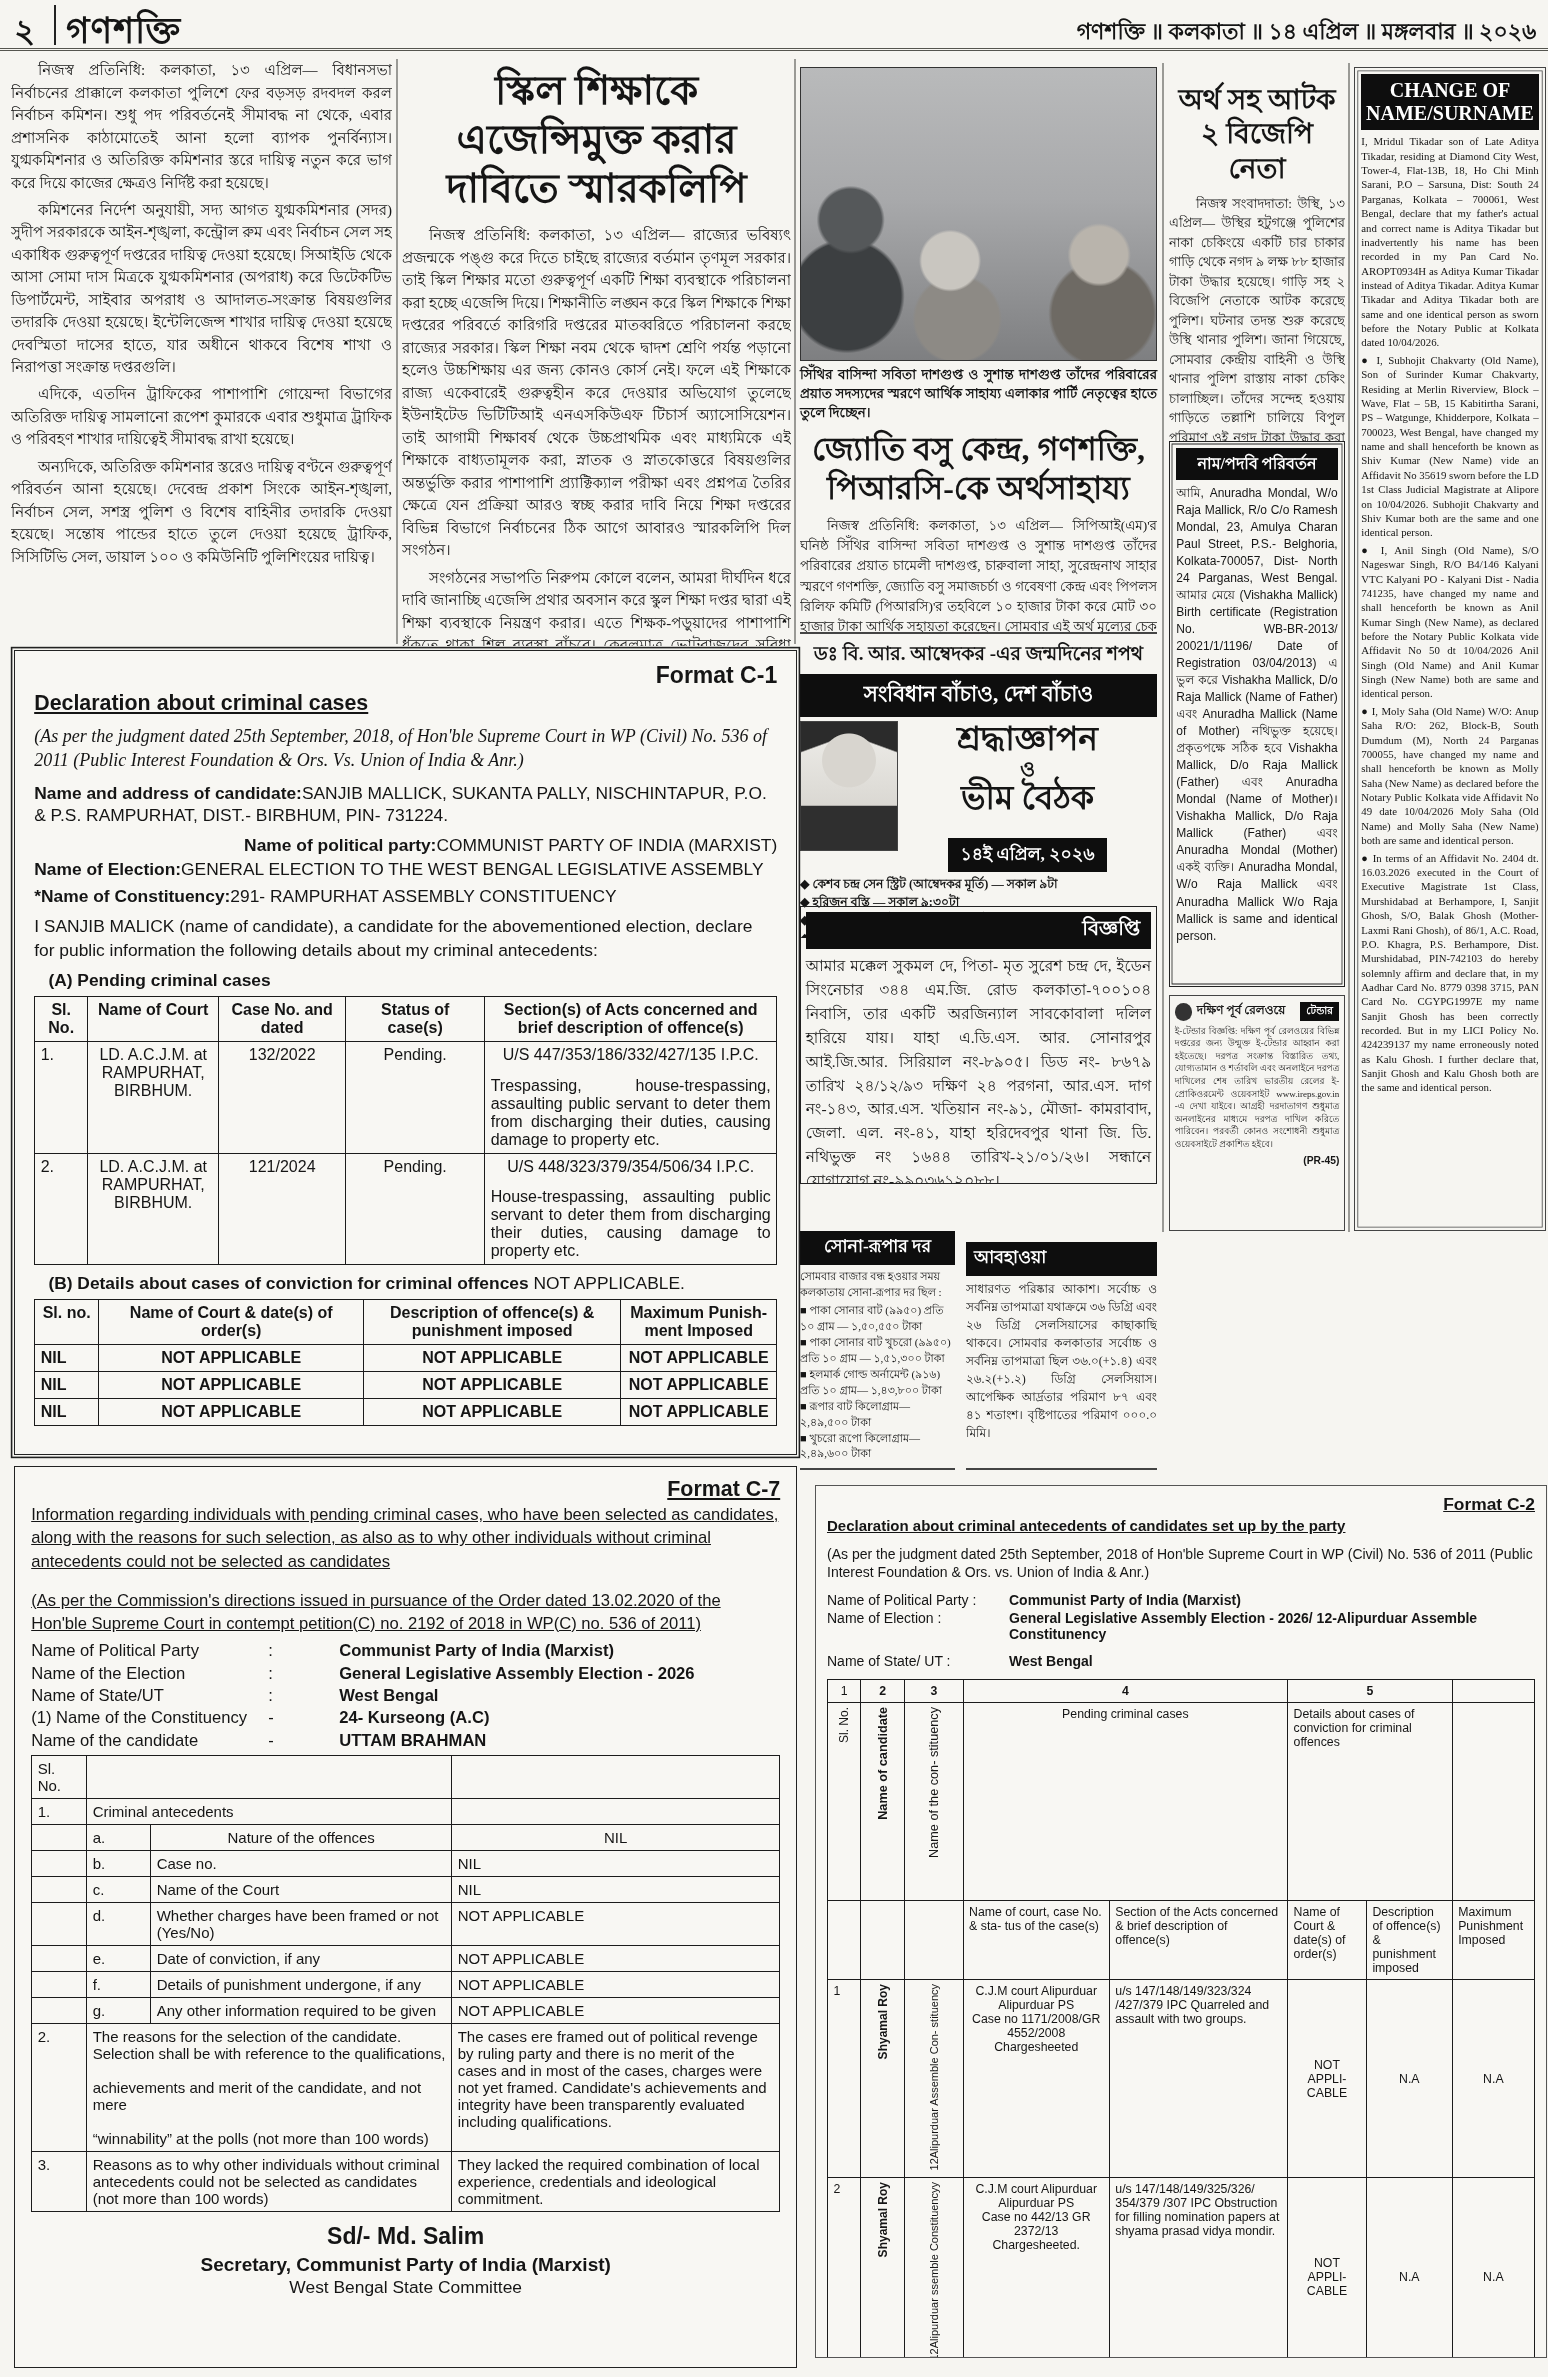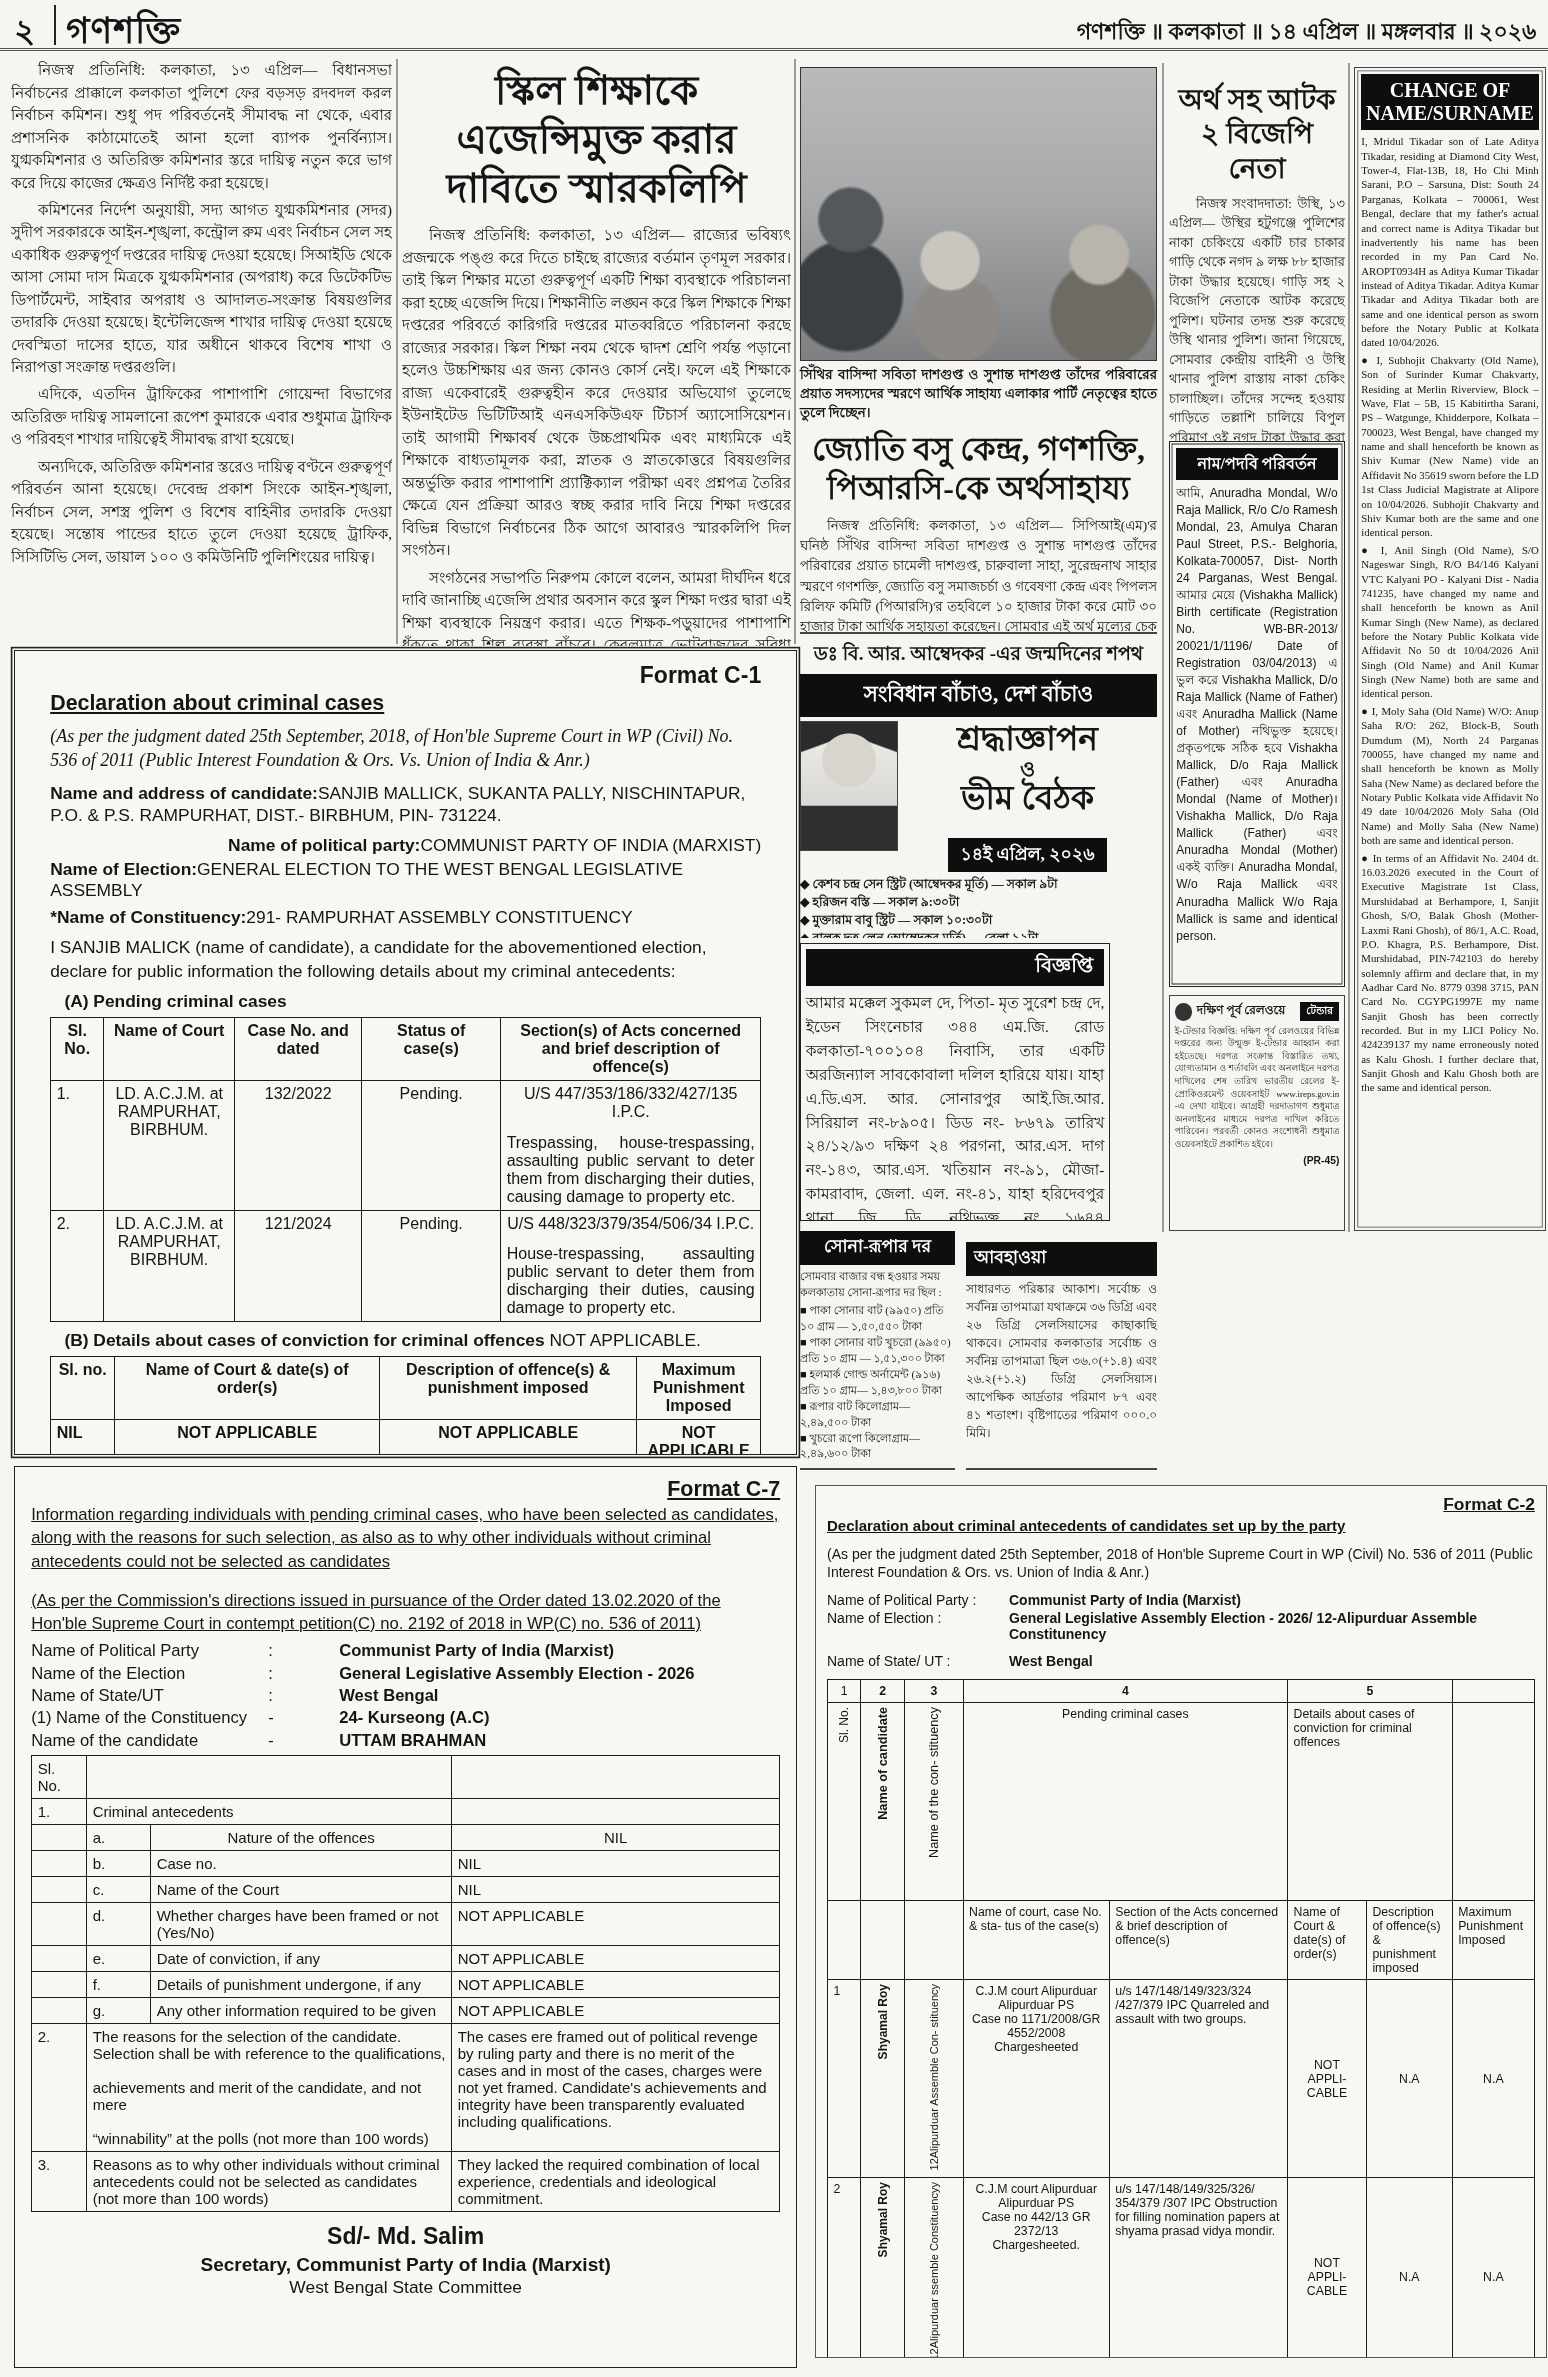--- a/index.html
+++ b/index.html
@@ -100,21 +100,21 @@
     </div>
     <div class="bn bold" style="font-size:12.3px;line-height:1.45;margin-top:4px;">
       <div><span>◆ </span><span>কেশব চন্দ্র সেন স্ট্রিট (আম্বেদকর মূর্তি) — সকাল ৯টা</span></div>
       <div><span>◆ </span><span>হরিজন বস্তি — সকাল ৯:৩০টা</span></div>
       <div><span>◆ </span><span>মুক্তারাম বাবু স্ট্রিট — সকাল ১০:৩০টা</span></div>
       <div><span>◆ </span><span>বালক দত্ত লেন (আম্বেদকর মূর্তি) — বেলা ১২টা</span></div>
     </div>
     <div class="banner bold center" style="font-size:22px;letter-spacing:5.5px;padding:3.2px 0;margin-top:4.7px;">CPI(M) JORASANKO</div>
   </div>
 
-  <div class="abs clip" style="left:800px;top:943px;width:310px;height:278px;border:1.6px solid #222;padding:4.7px;">
+  <div class="abs clip" style="left:800px;top:906px;width:357px;height:278px;border:1.6px solid #222;padding:4.7px;">
     <div class="banner bn bold right" style="font-size:20px;padding:1.6px 11px 3.2px 0;">বিজ্ঞপ্তি</div>
     <div class="bn just" style="font-size:15.4px;line-height:1.55;margin-top:4.7px;">আমার মক্কেল সুকমল দে, পিতা- মৃত সুরেশ চন্দ্র দে, ইডেন সিংনেচার ৩৪৪ এম.জি. রোড কলকাতা-৭০০১০৪ নিবাসি, তার একটি অরজিন্যাল সাবকোবালা দলিল হারিয়ে যায়। যাহা এ.ডি.এস. আর. সোনারপুর আই.জি.আর. সিরিয়াল নং-৮৯০৫। ডিড নং- ৮৬৭৯ তারিখ ২৪/১২/৯৩ দক্ষিণ ২৪ পরগনা, আর.এস. দাগ নং-১৪৩, আর.এস. খতিয়ান নং-৯১, মৌজা- কামরাবাদ, জেলা. এল. নং-৪১, যাহা হরিদেবপুর থানা জি. ডি. নথিভুক্ত নং ১৬৪৪ তারিখ-২১/০১/২৬। সন্ধানে যোগাযোগ নং-৯৯০৩৬১২০৮৮।</div>
   </div>
 
   <div class="abs clip" style="left:800px;top:1231px;width:155px;height:239px;border-bottom:2.4px double #444;">
     <div class="banner bn bold center" style="font-size:17.4px;padding:2.4px 0;">সোনা-রূপার দর</div>
     <div class="bn" style="font-size:11px;line-height:1.45;margin-top:4px;">
       <div>সোমবার বাজার বন্ধ হওয়ার সময় কলকাতায় সোনা-রূপার দর ছিল :</div>
       <div style="margin-top:2.4px;"><span>■ </span><span>পাকা সোনার বাট (৯৯৫০) প্রতি ১০ গ্রাম — ১,৫০,৫৫০ টাকা</span></div>
       <div><span>■ </span><span>পাকা সোনার বাট খুচরো (৯৯৫০) প্রতি ১০ গ্রাম — ১,৫১,৩০০ টাকা</span></div>
@@ -158,21 +158,21 @@
     </div>
     <div class="just" style="font-family:'Liberation Serif',serif;font-size:10.8px;line-height:1.33;margin-top:4.7px;">
       <p style="margin:0 0 3.2px 0;"><span>I, Mridul Tikadar son of Late Aditya Tikadar, residing at Diamond City West, Tower-4, Flat-13B, 18, Ho Chi Minh Sarani, P.O – Sarsuna, Dist: South 24 Parganas, Kolkata – 700061, West Bengal, declare that my father's actual and correct name is Aditya Tikadar but inadvertently his name has been recorded in my Pan Card No. AROPT0934H as Aditya Kumar Tikadar instead of Aditya Tikadar. Aditya Kumar Tikadar and Aditya Tikadar both are same and one identical person as sworn before the Notary Public at Kolkata dated 10/04/2026.</span></p>
       <p style="margin:0 0 3.2px 0;"><span>●&nbsp;</span><span>I, Subhojit Chakvarty (Old Name), Son of Surinder Kumar Chakvarty, Residing at Merlin Riverview, Block – Wave, Flat – 5B, 15 Kabitirtha Sarani, PS – Watgunge, Khidderpore, Kolkata – 700023, West Bengal, have changed my name and shall henceforth be known as Shiv Kumar (New Name) vide an Affidavit No 35619 sworn before the LD 1st Class Judicial Magistrate at Alipore on 10/04/2026. Subhojit Chakvarty and Shiv Kumar both are the same and one identical person.</span></p>
       <p style="margin:0 0 3.2px 0;"><span>●&nbsp;</span><span>I, Anil Singh (Old Name), S/O Nageswar Singh, R/O B4/146 Kalyani VTC Kalyani PO - Kalyani Dist - Nadia 741235, have changed my name and shall henceforth be known as Anil Kumar Singh (New Name), as declared before the Notary Public Kolkata vide Affidavit No 50 dt 10/04/2026 Anil Singh (Old Name) and Anil Kumar Singh (New Name) both are same and identical person.</span></p>
       <p style="margin:0 0 3.2px 0;"><span>●&nbsp;</span><span>I, Moly Saha (Old Name) W/O: Anup Saha R/O: 262, Block-B, South Dumdum (M), North 24 Parganas 700055, have changed my name and shall henceforth be known as Molly Saha (New Name) as declared before the Notary Public Kolkata vide Affidavit No 49 date 10/04/2026 Moly Saha (Old Name) and Molly Saha (New Name) both are same and identical person.</span></p>
       <p style="margin:0;"><span>●&nbsp;</span><span>In terms of an Affidavit No. 2404 dt. 16.03.2026 executed in the Court of Executive Magistrate 1st Class, Murshidabad at Berhampore, I, Sanjit Ghosh, S/O, Balak Ghosh (Mother- Laxmi Rani Ghosh), of 86/1, A.C. Road, P.O. Khagra, P.S. Berhampore, Dist. Murshidabad, PIN-742103 do hereby solemnly affirm and declare that, in my Aadhar Card No. 8779 0398 3715, PAN Card No. CGYPG1997E my name Sanjit Ghosh has been correctly recorded. But in my LICI Policy No. 424239137 my name erroneously noted as Kalu Ghosh. I further declare that, Sanjit Ghosh and Kalu Ghosh both are the same and identical person.</span></p>
     </div>
   </div>
 
-  <div class="abs clip boxdbl" style="left:14.2px;top:650px;width:783px;height:805px;background:#f8f7f3;padding:11px 35px;">
+  <div class="abs clip boxdbl" style="left:14.2px;top:650px;width:783px;height:805px;background:#f8f7f3;padding:11px 19px;">
     <div class="bold right" style="font-size:23px;">Format C-1</div>
     <div class="bold" style="font-size:21.4px;text-decoration:underline;margin-top:1.6px;">Declaration about criminal cases</div>
     <div style="font-family:'Liberation Serif',serif;font-style:italic;font-size:18px;line-height:1.35;margin-top:8px;">(As per the judgment dated 25th September, 2018, of Hon'ble Supreme Court in WP (Civil) No. 536 of 2011 (Public Interest Foundation &amp; Ors. Vs. Union of India &amp; Anr.)</div>
     <div style="font-size:17.4px;line-height:1.3;margin-top:9.5px;">
       <span class="bold">Name and address of candidate:</span><span>SANJIB MALLICK, SUKANTA PALLY, NISCHINTAPUR, P.O. &amp; P.S. RAMPURHAT, DIST.- BIRBHUM, PIN- 731224.</span>
     </div>
     <div style="font-size:17.4px;margin-top:8px;text-align:right;">
       <span class="bold">Name of political party:</span><span>COMMUNIST PARTY OF INDIA (MARXIST)</span>
     </div>
     <div style="font-size:17.4px;margin-top:3.2px;">

